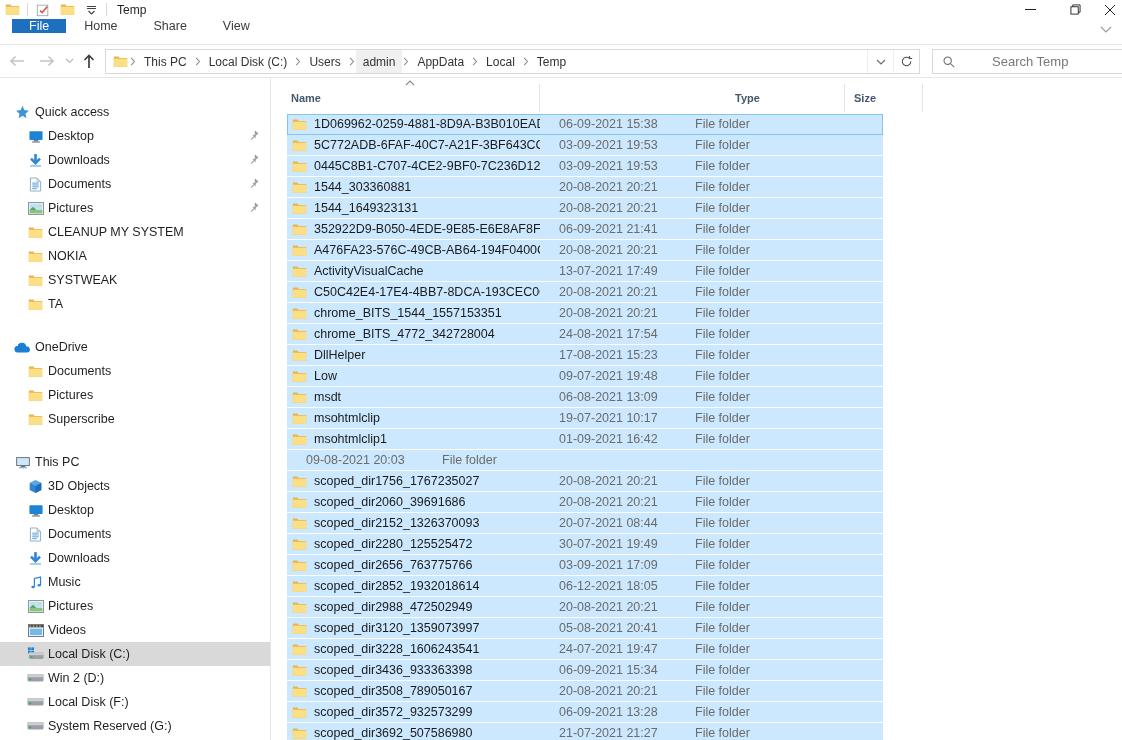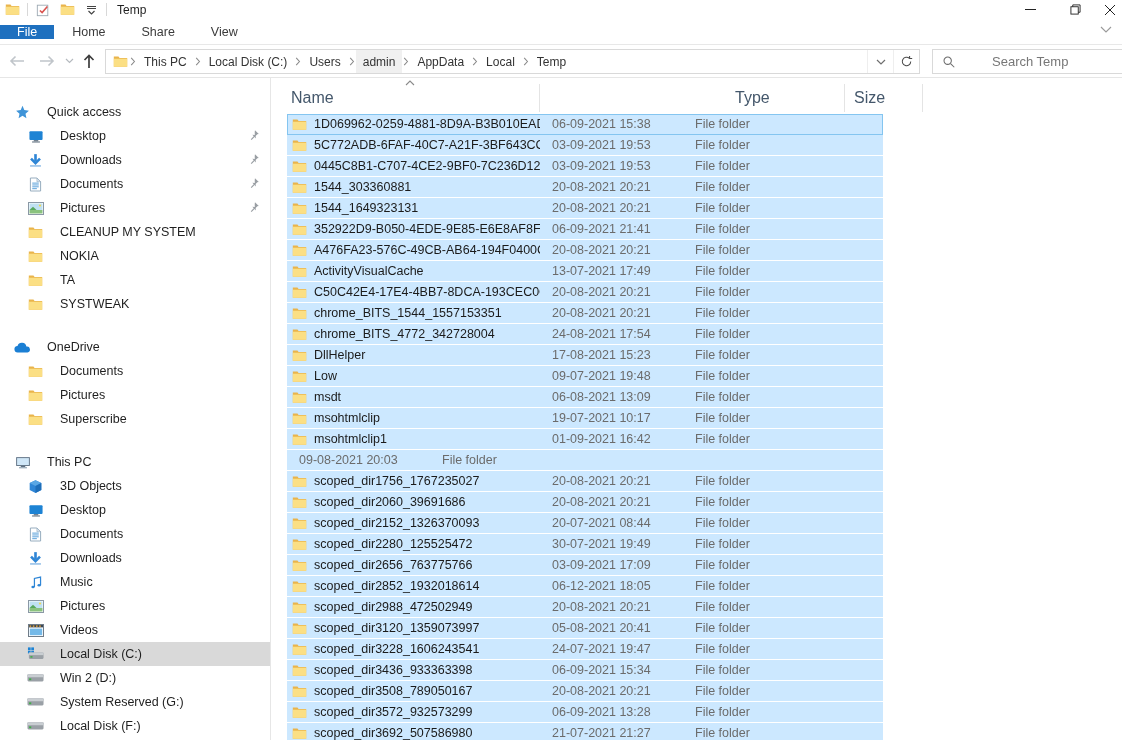--- a/index.html
+++ b/index.html
@@ -10,21 +10,21 @@
   #titlebar { position:absolute; left:0; top:0; width:1122px; height:19px; background:#fff;
     display:flex; align-items:center; gap:6px; padding-left:3px; }
   .qat-sep { width:1px; height:13px; background:#d8d8d8; }
   .qat-btn { display:flex; align-items:center; justify-content:center; width:18px; height:16px; }
   #window-title { font-size:12px; color:#1f1f1f; margin-left:4px; }
   .win-btns { position:absolute; top:0; right:0; height:19px; display:flex; }
   .win-btn { width:45px; height:19px; display:flex; align-items:center; justify-content:center; }
 
   
   #ribbon { position:absolute; left:0; top:19px; width:1122px; height:26px; background:#fff;
-    border-bottom:1px solid #e8e8e8; display:flex; align-items:center; }
+    border-bottom:1px solid #e8e8e8; display:flex; align-items:flex-start;padding-left:12px; }
   .tab { padding:0 18px; display:flex; align-items:center; font-size:12.5px; color:#3b3b3b; }
   .tab.active { background:#1e70bf; color:#fff; padding:0 17px; }
   #ribbon-collapse { position:absolute; right:10px; top:26px; }
 
   
   #addressbar { position:absolute; left:0; top:45px; width:1122px; height:33px; background:#fff;
     border-bottom:1px solid #e6e6e6; }
   .nav-ico { position:absolute; top:6px; width:22px; height:20px; display:flex; align-items:center; justify-content:center; }
   #address-box { position:absolute; left:105px; top:4px; width:815px; height:25px;
     border:1px solid #d9d9d9; background:#fff; display:flex; align-items:center; }
@@ -34,43 +34,43 @@
   .crumb-chev { display:flex; align-items:center; padding:0 1px; }
   .addr-btn { width:26px; height:100%; display:flex; align-items:center; justify-content:center; border-left:1px solid #eee; }
   #search-box { position:absolute; left:932px; top:4px; width:200px; height:25px;
     border:1px solid #d9d9d9; background:#fff; display:flex; align-items:center; padding-left:9px; gap:8px; }
   #search-box input { border:none; outline:none; font:13px "Liberation Sans",sans-serif; color:#333; width:130px;margin-left:28px; }
   #search-box input::placeholder { color:#777; }
 
   
   #sidebar { position:absolute; left:0; top:78px; width:271px; height:662px; background:#fff;
     border-right:1px solid #e6e6e6; padding-top:22px; overflow:hidden; }
-  .nav-row { height:24px; display:flex; align-items:center; gap:16px; position:relative;text-align:right; }
+  .nav-row { height:24px; display:flex; align-items:center; gap:4px; position:relative;text-align:right; }
   .nav-section { padding-left:14px; margin-top:19px; font-size:12.5px; }
   .nav-section:first-child { margin-top:0; }
   .nav-item { padding-left:27px; font-size:12.5px; }
   .nav-item.selected { background:#d9d9d9; }
   .nav-ic { width:17px; display:flex; justify-content:center; align-items:center; flex:none; }
   .pin { position:absolute; right:10px; top:5px; }
 
   
   #main { position:absolute; left:287px; top:78px; width:835px; height:662px; background:#fff; }
   #sort-caret { position:absolute; left:118px; top:2px; }
   #col-heads { position:absolute; left:0; top:6px; height:28px; display:flex; color:#44576b; }
-  .col-head { display:flex; align-items:center; padding-left:8px; border-right:1px solid #e4e4e4; font-size:16px; }
+  .col-head { display:flex; align-items:center; padding-left:8px; border-right:1px solid #e4e4e4; font-size:11px;font-weight:bold; }
   .col-head.c-name { width:253px; padding-left:4px; }
   .col-head.c-date { width:147px;margin-top:48px; }
   .col-head.c-type { width:118px;margin-left:40px; }
   .col-head.c-size { width:78px; padding-left:9px; }
   #rows { position:absolute; left:0; top:36px; width:596px; }
   .file-row { height:21px; display:flex; background:#cce8ff; border-bottom:1px solid #fff; align-items:center; }
   .file-row.focused { outline:1px solid #84c5f0; outline-offset:-1px; }
   .cell { font-size:12.5px; white-space:nowrap; overflow:hidden; }
   .cell.c-name { width:253px; display:flex; align-items:center; gap:7px; padding-left:5px; color:#1b1b1b; }
-  .cell.c-date { width:147px; padding-left:12px; color:#6b6b6b; }
+  .cell.c-date { width:147px; padding-left:19px; color:#6b6b6b; }
   .cell.c-type { width:118px; padding-left:8px; color:#6b6b6b; }
   .cell.c-size { width:78px; padding-left:8px; color:#6b6b6b; }
   svg { display:block; }
 </style>
 </head>
 <body>
 
 <div id="titlebar">
   <span class="qat-btn">
     <svg width="15" height="13" viewBox="0 0 16 14">
@@ -320,30 +320,30 @@
       </span>
       <span>NOKIA</span>
     </div>
     <div class="nav-row nav-item">
       <span class="nav-ic">
         <svg width="15" height="13" viewBox="0 0 16 14">
           <path d="M.8 1.6h5l1.2 1.7h8.2v9.4H.8z" fill="#e9b44c"></path>
           <path d="M.8 4h14.4v8.7H.8z" fill="#fbdf84"></path>
         </svg>
       </span>
-      <span>TA</span>
+      <span>SYSTWEAK</span>
     </div>
     <div class="nav-row nav-item">
       <span class="nav-ic">
         <svg width="15" height="13" viewBox="0 0 16 14">
           <path d="M.8 1.6h5l1.2 1.7h8.2v9.4H.8z" fill="#e9b44c"></path>
           <path d="M.8 4h14.4v8.7H.8z" fill="#fbdf84"></path>
         </svg>
       </span>
-      <span>SYSTWEAK</span>
+      <span>TA</span>
     </div>
     <div class="nav-row nav-section">
       <span class="nav-ic">
         <svg width="17" height="11" viewBox="0 0 17 11">
           <path d="M4 10.5a3.3 3.3 0 0 1-.5-6.6A4.6 4.6 0 0 1 12.4 4.6 3 3 0 0 1 13.5 10.5z" fill="#1b7fd4"></path>
         </svg>
       </span>
       <span>OneDrive</span>
     </div>
     <div class="nav-row nav-item">
@@ -490,31 +490,31 @@
       <span>Win 2 (D:)</span>
     </div>
     <div class="nav-row nav-item">
       <span class="nav-ic">
         <svg width="17" height="10" viewBox="0 0 18 10">
           <rect x=".5" y="1" width="17" height="7.6" rx="1.2" fill="#9aa0a6"></rect>
           <rect x=".5" y="1" width="17" height="3.2" fill="#c9ced2"></rect>
           <rect x="2.2" y="5.4" width="2.3" height="1.9" fill="#3fae49"></rect>
         </svg>
       </span>
-      <span>System Reserved (G:)</span>
+      <span>Local Disk (F:)</span>
     </div>
     <div class="nav-row nav-item">
       <span class="nav-ic">
         <svg width="17" height="10" viewBox="0 0 18 10">
           <rect x=".5" y="1" width="17" height="7.6" rx="1.2" fill="#9aa0a6"></rect>
           <rect x=".5" y="1" width="17" height="3.2" fill="#c9ced2"></rect>
           <rect x="2.2" y="5.4" width="2.3" height="1.9" fill="#3fae49"></rect>
         </svg>
       </span>
-      <span>Local Disk (F:)</span>
+      <span>System Reserved (G:)</span>
     </div>
     <div class="nav-row nav-item">
       <span class="nav-ic">
         <svg width="17" height="10" viewBox="0 0 18 10">
           <rect x=".5" y="1" width="17" height="7.6" rx="1.2" fill="#9aa0a6"></rect>
           <rect x=".5" y="1" width="17" height="3.2" fill="#c9ced2"></rect>
           <rect x="2.2" y="5.4" width="2.3" height="1.9" fill="#3fae49"></rect>
         </svg>
       </span>
       <span>Data Drive (H:)</span>

